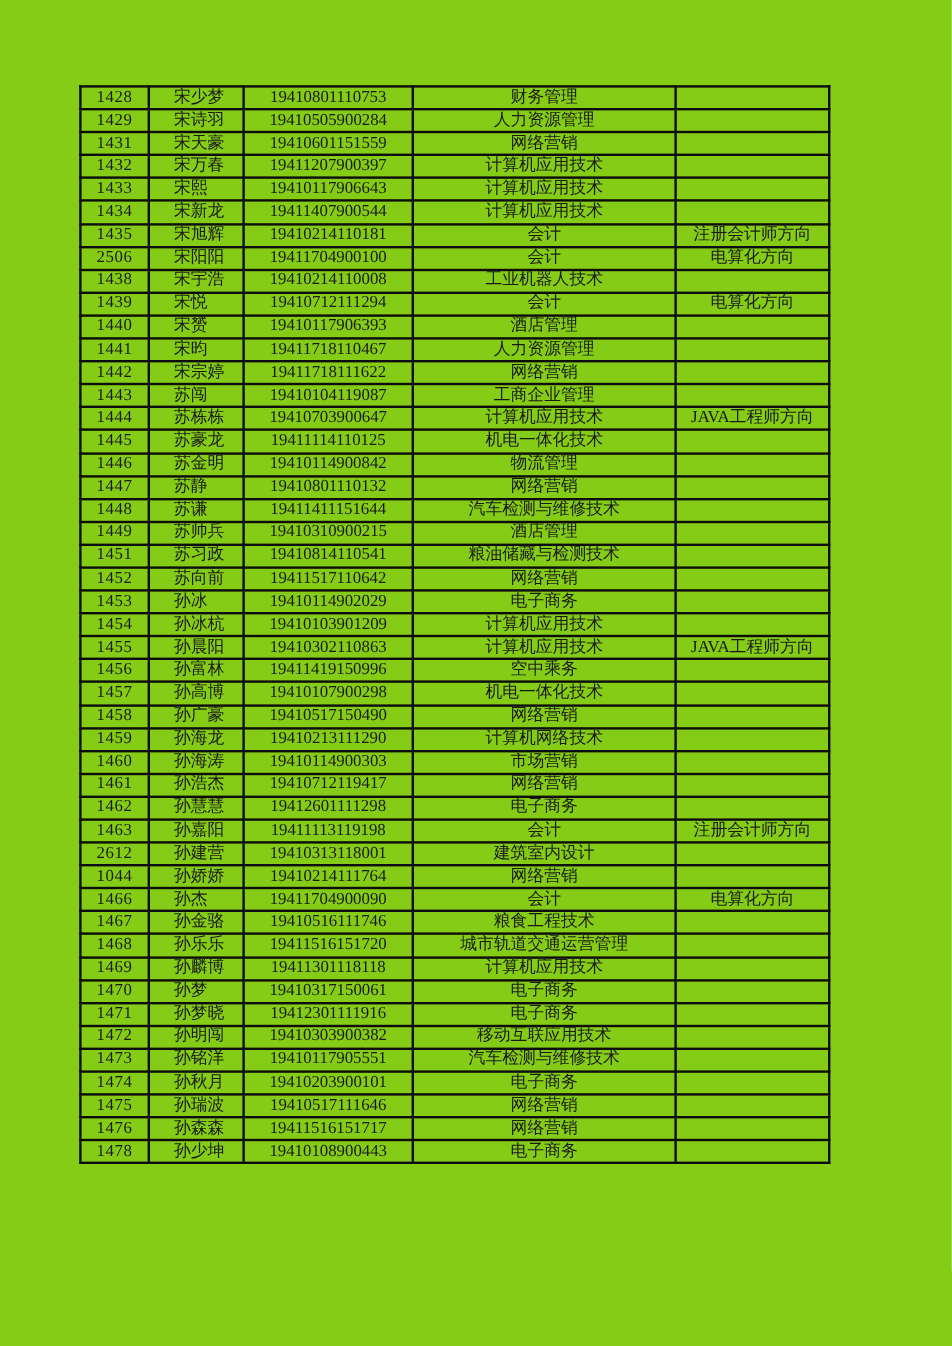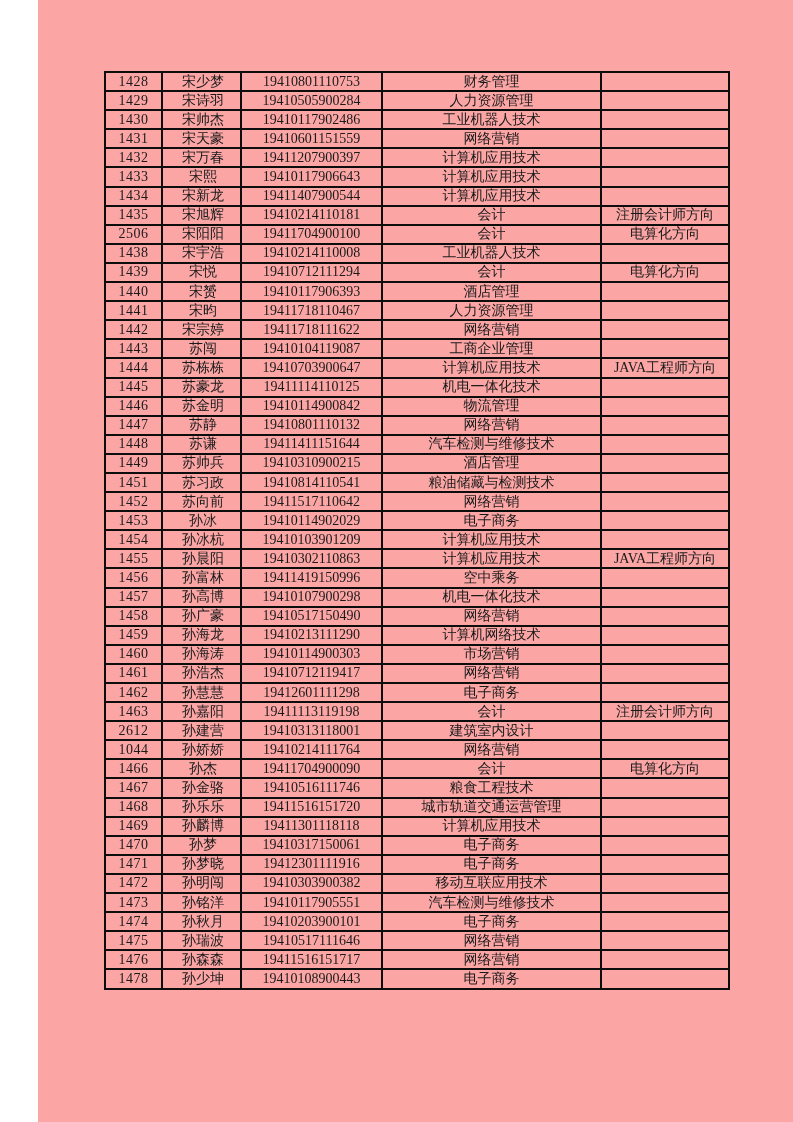--- a/index.html
+++ b/index.html
@@ -9,22 +9,21 @@
   body {
     width: 793px;
     height: 1122px;
     background: #ffffff;
     position: relative;
     font-family: "Liberation Serif", "DejaVu Serif", serif;
   }
   .page {
     position: absolute;
     inset: 0;
-    background: #fca5a5;
-    margin-left: 38px;
+    background: #84cc16;
   }
   table.roster {
     position: absolute;
     left: 66px;
     top: 71px;
     border-collapse: collapse;
     table-layout: fixed;
   }
   table.roster td {
     border: 2px solid #0d0d0d;
@@ -32,22 +31,22 @@
     padding: 0;
     font-size: 14px;
     line-height: 1;
     color: #1a1a1a;
     text-align: center;
     white-space: nowrap;
     overflow: hidden;
     font-family: "Liberation Serif", "DejaVu Serif", serif;
   }
   table.roster td.col-name {
-    text-align: center;
-    padding-left: 3px;
+    text-align: left;
+    padding-left: 20px;
     font-family: Liberation Serif, serif;
   }
   table.roster td.col-index {
     letter-spacing: 0.5px;
   }
 </style>
 </head>
 <body>
 
 <div class="page">
@@ -68,27 +67,20 @@
           <td class="col-direction"></td>
         </tr>
         <tr>
           <td class="col-index">1429</td>
           <td class="col-name">宋诗羽</td>
           <td class="col-id">19410505900284</td>
           <td class="col-major">人力资源管理</td>
           <td class="col-direction"></td>
         </tr>
         <tr>
-          <td class="col-index">1430</td>
-          <td class="col-name">宋帅杰</td>
-          <td class="col-id">19410117902486</td>
-          <td class="col-major">工业机器人技术</td>
-          <td class="col-direction"></td>
-        </tr>
-        <tr>
           <td class="col-index">1431</td>
           <td class="col-name">宋天豪</td>
           <td class="col-id">19410601151559</td>
           <td class="col-major">网络营销</td>
           <td class="col-direction"></td>
         </tr>
         <tr>
           <td class="col-index">1432</td>
           <td class="col-name">宋万春</td>
           <td class="col-id">19411207900397</td>

